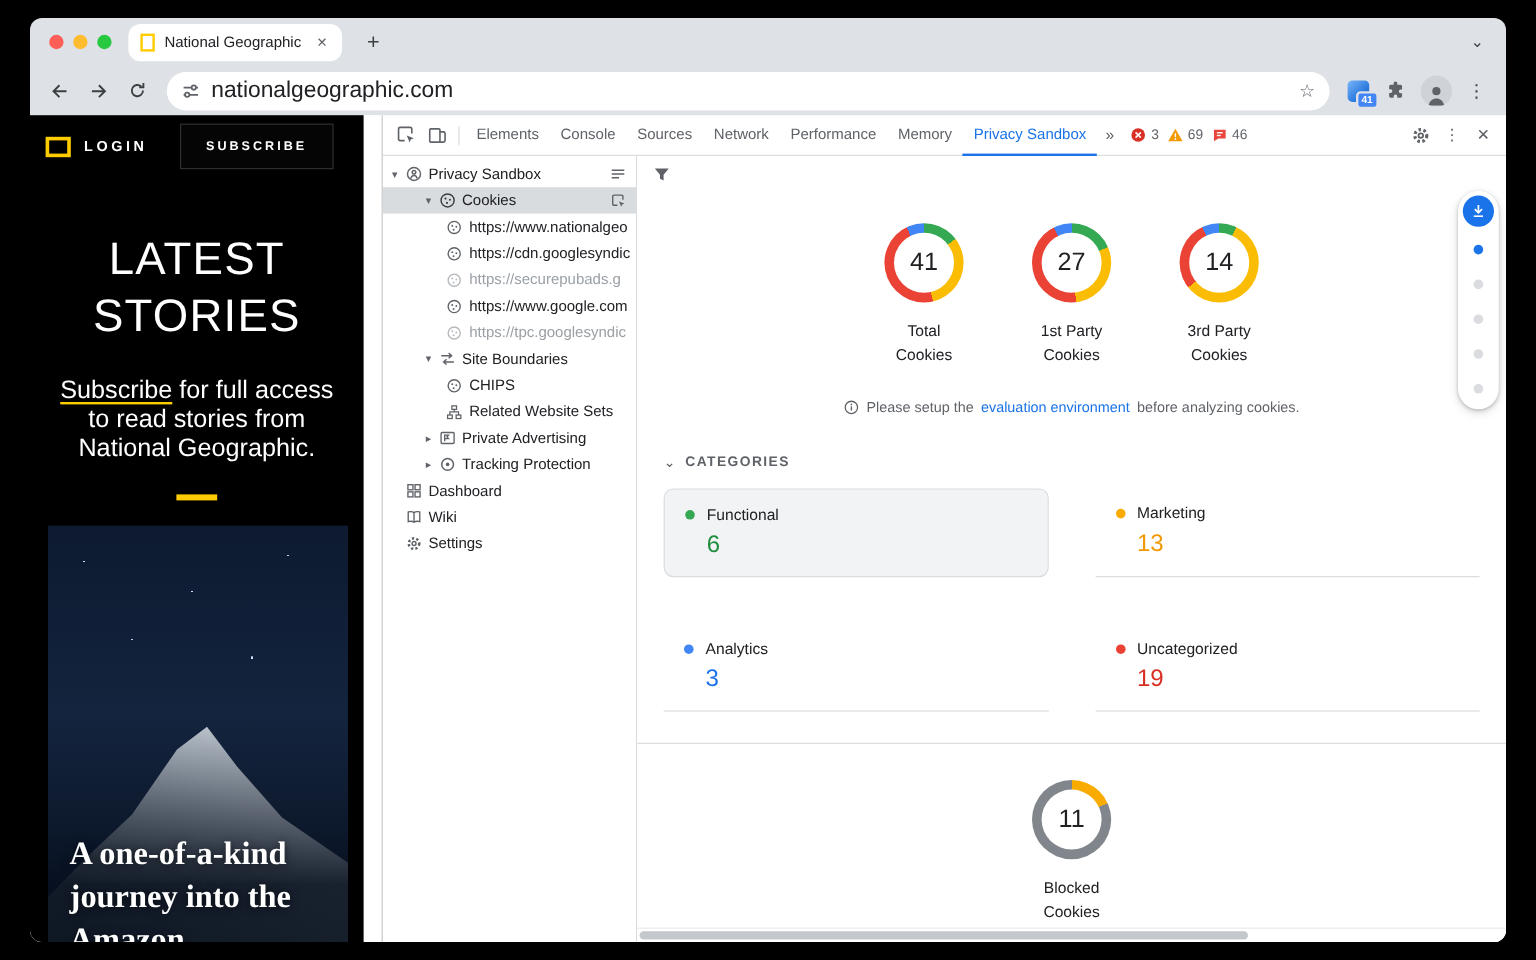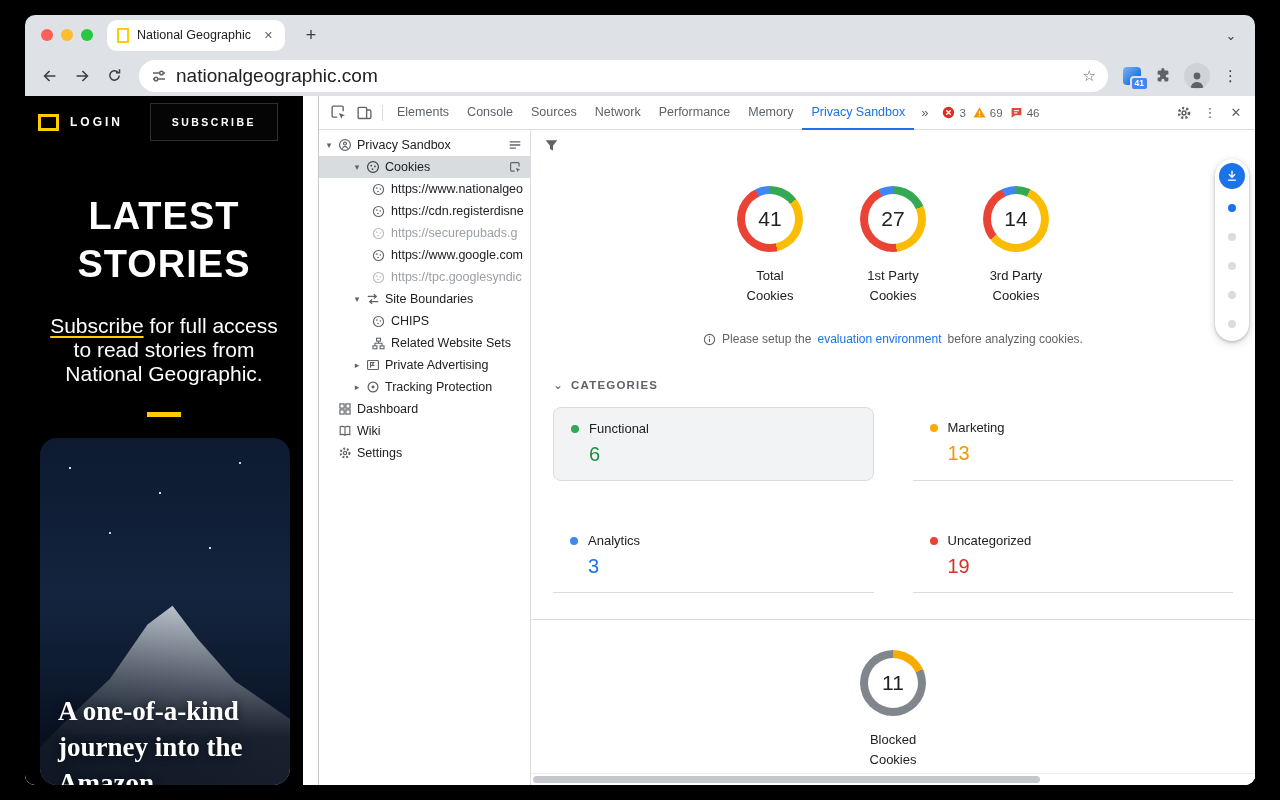--- a/index.html
+++ b/index.html
@@ -39,32 +39,32 @@
 
   
   .site-pane { width:293px; background:#fff; display:flex; flex:0 0 auto; }
   .site-black { width:278px; background:#000; color:#fff; position:relative; overflow:hidden; }
   .site-gutter { width:15px; background:#fff; }
   .site-header { height:52px; display:flex; align-items:center; padding:0 13px; gap:11px; }
   .ng-logo { width:21px; height:17px; border:3px solid #ffcc00; flex:0 0 auto; }
   .login { font-size:12px; letter-spacing:3px; font-weight:700; color:#fff; }
   .subscribe-btn { margin-left:auto; margin-right:12px; background:#050505; border:1px solid #2e2e2e; color:#fff;
                    font-size:10.5px; letter-spacing:2.5px; font-weight:700; padding:12px 21px; }
-  .headline { margin-top:44px; text-align:center; font-size:38px; font-weight:700; letter-spacing:1px; line-height:48px; }
+  .headline { margin-top:44px; text-align:center; font-size:38px; font-weight:400; letter-spacing:1px; line-height:48px; }
   .promo { margin-top:26px; text-align:center; font-size:21px; line-height:24px; padding:0 22px; }
   .promo-link { color:#fff; text-decoration:underline; text-decoration-color:#ffcc00; text-decoration-thickness:2px; text-underline-offset:3px; }
   .yellow-bar { width:34px; height:5px; background:#ffcc00; margin:26px auto 0; }
   .photo { position:absolute; left:15px; right:13px; top:342px; bottom:0; overflow:hidden;
            background:
              radial-gradient(1.5px 1.5px at 30px 30px, #cfe0ff 50%, transparent 51%),
              radial-gradient(1.5px 1.5px at 120px 55px, #cfe0ff 50%, transparent 51%),
              radial-gradient(1.5px 1.5px at 200px 25px, #bcd2f5 50%, transparent 51%),
              radial-gradient(1.5px 1.5px at 70px 95px, #bcd2f5 50%, transparent 51%),
              radial-gradient(2px 2px at 170px 110px, #cfe0ff 50%, transparent 51%),
-             linear-gradient(180deg,#0d1a30 0%,#14253f 50%,#1d2f4c 100%); border-radius: 17px; }
+             linear-gradient(180deg,#0d1a30 0%,#14253f 50%,#1d2f4c 100%); }
   .photo .mountain { position:absolute; left:0; right:0; top:32%; bottom:0;
            background:linear-gradient(210deg,#eef2f6 0%,#b9c3cd 45%,#5f6a77 100%);
            clip-path:polygon(0 100%,0 84%,13% 70%,28% 55%,43% 32%,53% 24%,63% 38%,78% 56%,100% 72%,100% 100%); }
   .photo .shade { position:absolute; left:0; right:0; bottom:0; height:55%;
            background:linear-gradient(180deg,transparent 0%,rgba(4,12,26,.88) 75%); }
   .photo-caption { position:absolute; left:18px; bottom:-16px; right:10px; z-index:2;
            font-family:"Liberation Serif","DejaVu Serif",serif; font-weight:700; font-size:27px; line-height:36px;
            color:#fff; text-shadow:0 1px 8px rgba(0,0,0,.6); }
 
   
@@ -332,21 +332,21 @@
             </div>
             <div class="t-row d2">
               <span class="t-icon">
                   <svg width="13" height="13" viewBox="0 0 16 16">
                     <circle cx="8" cy="8" r="6.2" fill="none" stroke="#5f6368" stroke-width="1.4"></circle>
                     <circle cx="6" cy="6.3" r="1" fill="#5f6368"></circle>
                     <circle cx="10.2" cy="7.4" r="1" fill="#5f6368"></circle>
                     <circle cx="7.4" cy="10.4" r="1" fill="#5f6368"></circle>
                   </svg>
                 </span>
-              <span class="t-label">https://cdn.registerdisne</span>
+              <span class="t-label">https://cdn.googlesyndic</span>
             </div>
             <div class="t-row d2 dim">
               <span class="t-icon">
                   <svg width="13" height="13" viewBox="0 0 16 16">
                     <circle cx="8" cy="8" r="6.2" fill="none" stroke="#b6b9bd" stroke-width="1.4"></circle>
                     <circle cx="6" cy="6.3" r="1" fill="#b6b9bd"></circle>
                     <circle cx="10.2" cy="7.4" r="1" fill="#b6b9bd"></circle>
                     <circle cx="7.4" cy="10.4" r="1" fill="#b6b9bd"></circle>
                   </svg>
                 </span>

